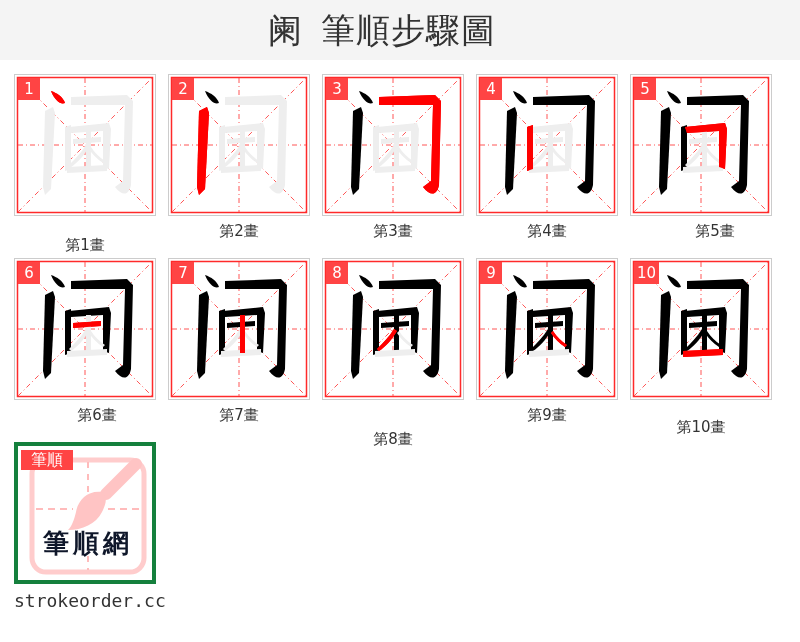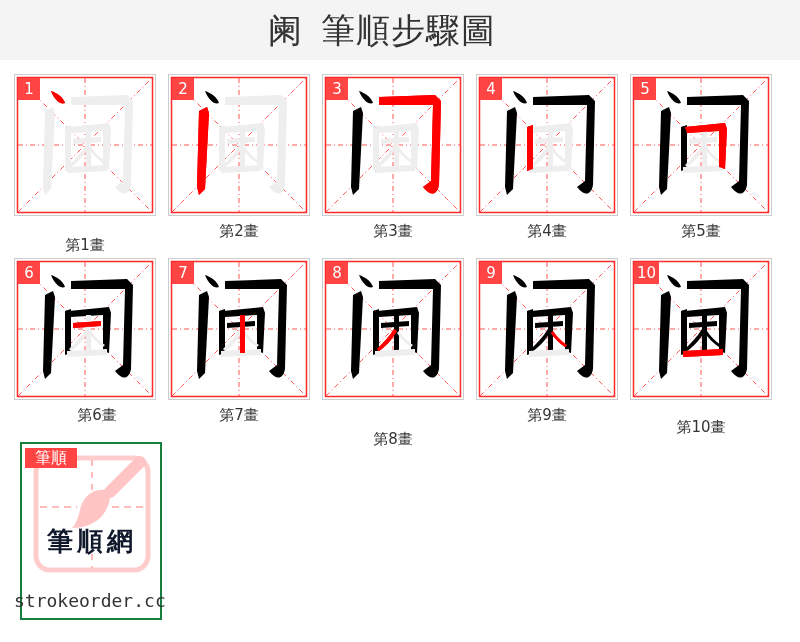--- a/index.html
+++ b/index.html
@@ -4,21 +4,21 @@
 <style>
   html,body{margin:0;padding:0;}
   body{width:800px;height:642px;background:#ffffff;position:relative;overflow:hidden;font-family:"DejaVu Sans","Liberation Sans",sans-serif;}
   .header{position:absolute;left:0;top:0;width:800px;height:60px;background:#f4f4f4;}
   .title{position:absolute;left:0;top:0;width:764px;height:60px;line-height:60px;text-align:center;font-size:34px;color:#333;letter-spacing:1px;}
   .title .ch{margin-right:18px;}
   .cell{position:absolute;width:142px;height:142px;border:1px solid #cccccc;box-sizing:border-box;background:#fff;}
   .cell svg.grid{position:absolute;left:0;top:0;width:100%;height:100%;}
   .num{position:absolute;left:3px;top:3px;height:22px;min-width:22px;padding:0 3px;box-sizing:border-box;background:#ff4444;color:#fff;font-size:15px;line-height:22px;text-align:center;}
   .cap{position:absolute;width:142px;text-align:center;font-size:15px;color:#333;}
-  .logo{position:absolute;left:20px;top:442px;width:142px;height:178px;border:2px solid #15803d;box-sizing:border-box;background:#fff;}
+  .logo{position:absolute;left:14px;top:442px;width:142px;height:142px;border:4px solid #15803d;box-sizing:border-box;background:#fff;}
   .logo .tag{position:absolute;left:3px;top:4px;width:52px;height:20px;background:#ff4444;color:#fff;font-size:16px;line-height:20px;text-align:center;}
   .logo .word{position:absolute;left:0;top:80px;width:140px;text-align:center;font-size:26px;font-weight:bold;color:#0f172a;letter-spacing:4px;}
   .site{position:absolute;left:14px;top:590px;width:142px;text-align:center;font-family:"DejaVu Sans Mono","Liberation Mono",monospace;font-size:18px;color:#333;}
 </style>
 </head>
 <body>
 
 <div class="header"></div>
 <div class="title">
   <span class="ch">阑</span><span>筆順步驟圖</span>
@@ -147,21 +147,21 @@
           <path fill="#eeeeee" d="M58 62 L86 60 L86 65 L58 67 Z"></path>
           <path fill="#eeeeee" d="M71 54 L76 54 L76 92 L71 92 Z"></path>
           <path fill="#eeeeee" d="M71 68 L74 70 C68 80 62 86 56 90 L54 88 C60 82 66 76 71 68 Z"></path>
           <path fill="#eeeeee" d="M76 70 C80 76 84 80 90 84 L88 86 C82 82 78 78 74 72 Z"></path>
           <path fill="#eeeeee" d="M52 90 L92 88 L92 94 L52 96 Z"></path>
           <path fill="#ff0000" d="M54 50 L94 46 L96 52 L94 92 L88 90 L88 54 L56 56 Z"></path>
         </g>
       </svg>
       <div class="num">5</div>
     </div>
-    <div class="cap" style="left: 630px; top: 222px;">第5畫</div>
+    <div class="cap" style="left: 644px; top: 222px;">第5畫</div>
     <div class="cell" style="left: 14px; top: 258px;">
       <svg class="grid" viewBox="0 0 140 140">
         <rect x="2.5" y="2.5" width="135" height="135" fill="none" stroke="#ff2a2a" stroke-width="1.5"></rect>
         <g stroke="#ff5555" stroke-width="1" stroke-dasharray="5,3,1,3" fill="none">
           <line x1="70" y1="3" x2="70" y2="137"></line>
           <line x1="3" y1="70" x2="137" y2="70"></line>
           <line x1="3" y1="137" x2="137" y2="3"></line>
           <line x1="3" y1="3" x2="137" y2="137"></line>
         </g>
         <g transform="translate(0,2)">

